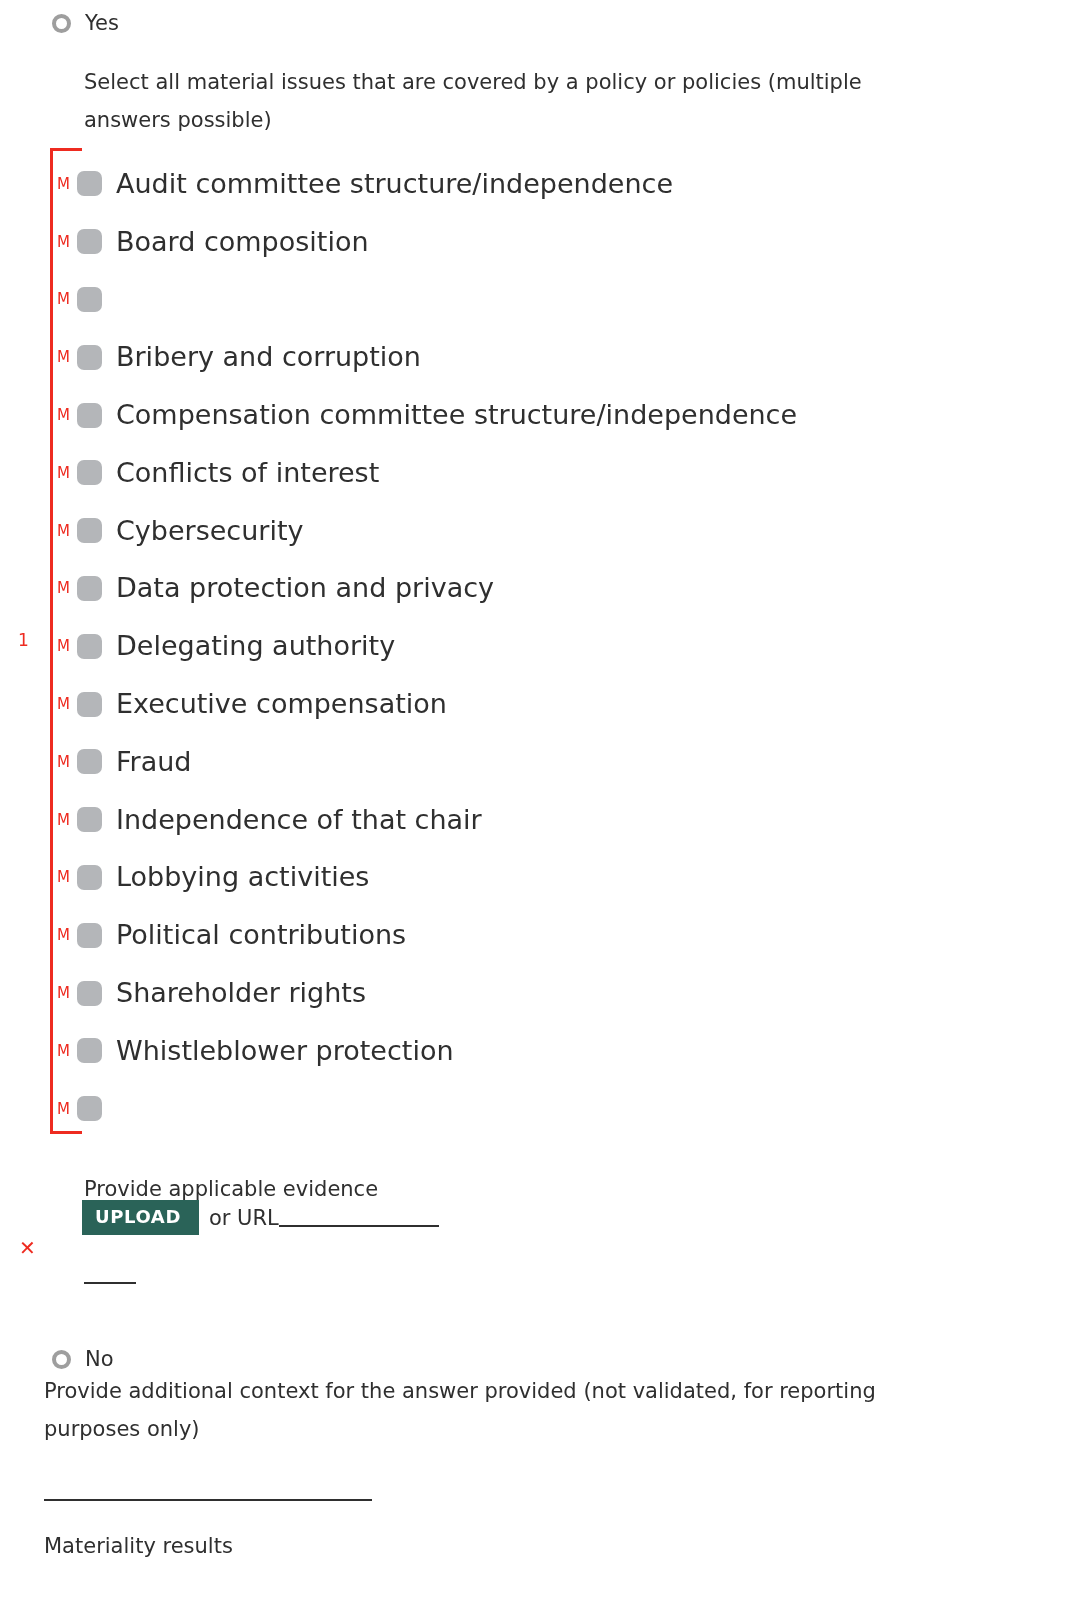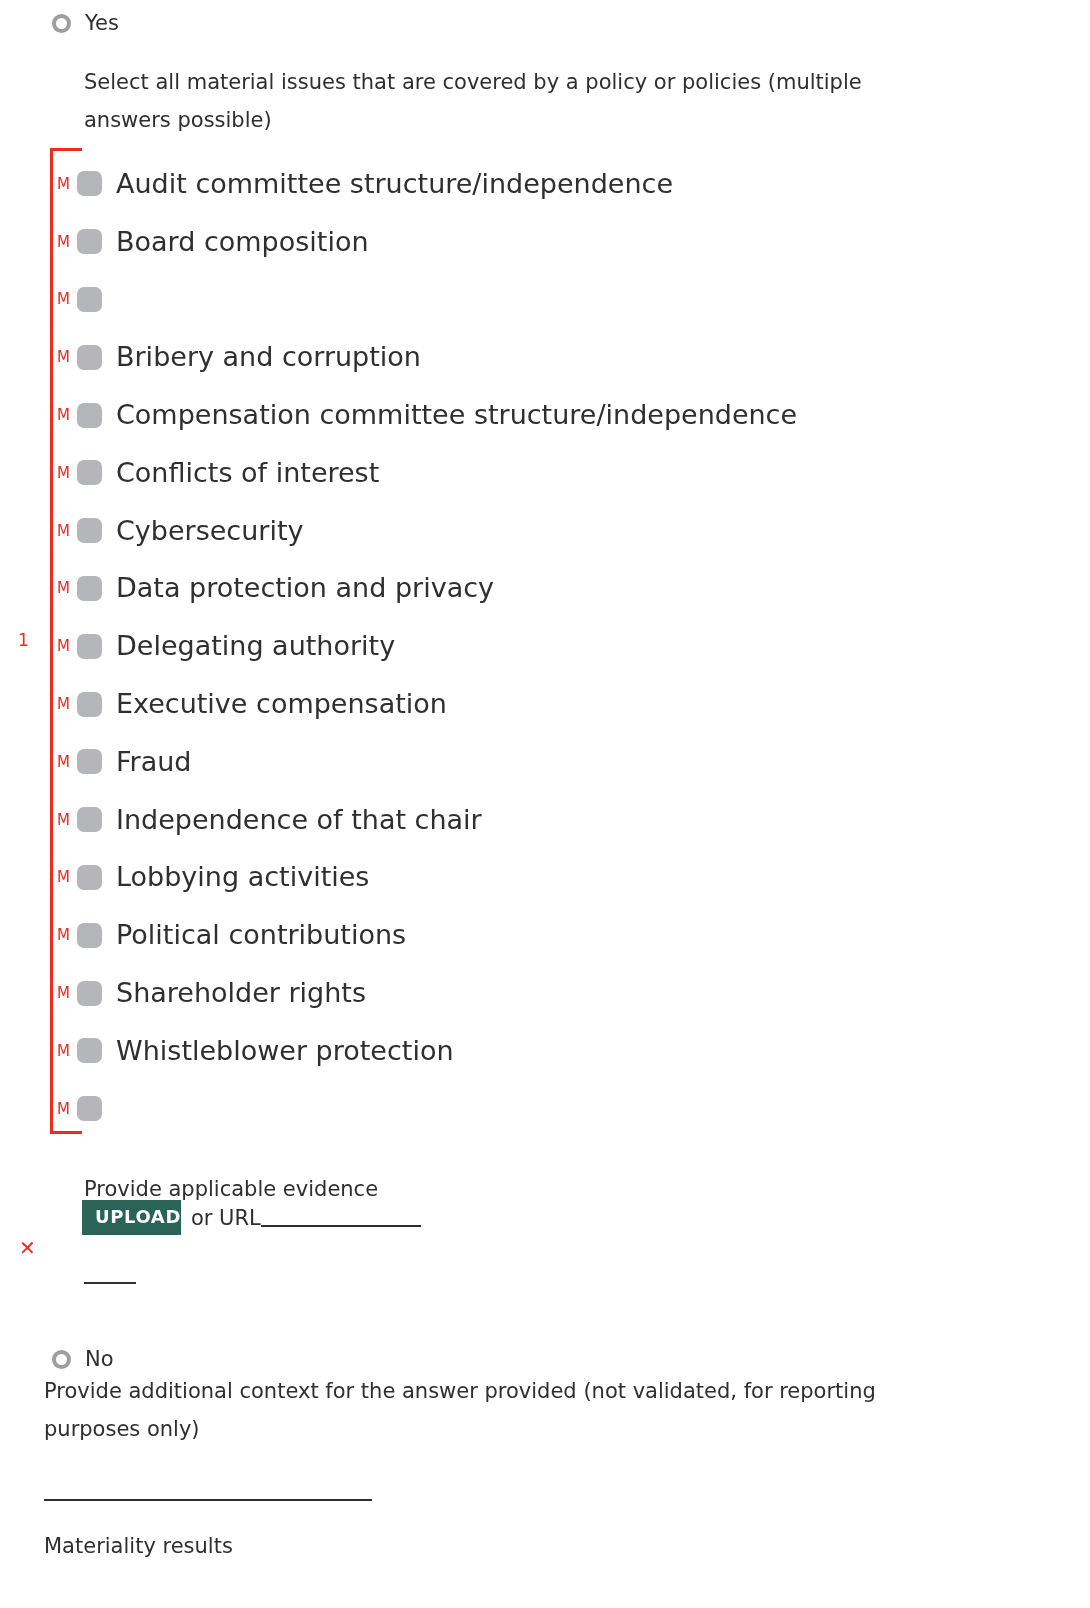--- a/index.html
+++ b/index.html
@@ -125,21 +125,21 @@
     top: 1200px;
     display: flex;
     align-items: center;
   }
   #upload-button {
     background: #2a6358;
     color: #ffffff;
     font-size: 18px;
     font-weight: 700;
     letter-spacing: 0.6px;
-    padding: 7px 0 8px 13px;
+    padding: 7px 18px 8px 13px;
     line-height: 20px;
     display: inline-block;
   }
   #upload-or {
     font-size: 21px;
     color: #2f2f2f;
     margin-left: 10px;
     line-height: 24px;
   }
   .blank-url {

